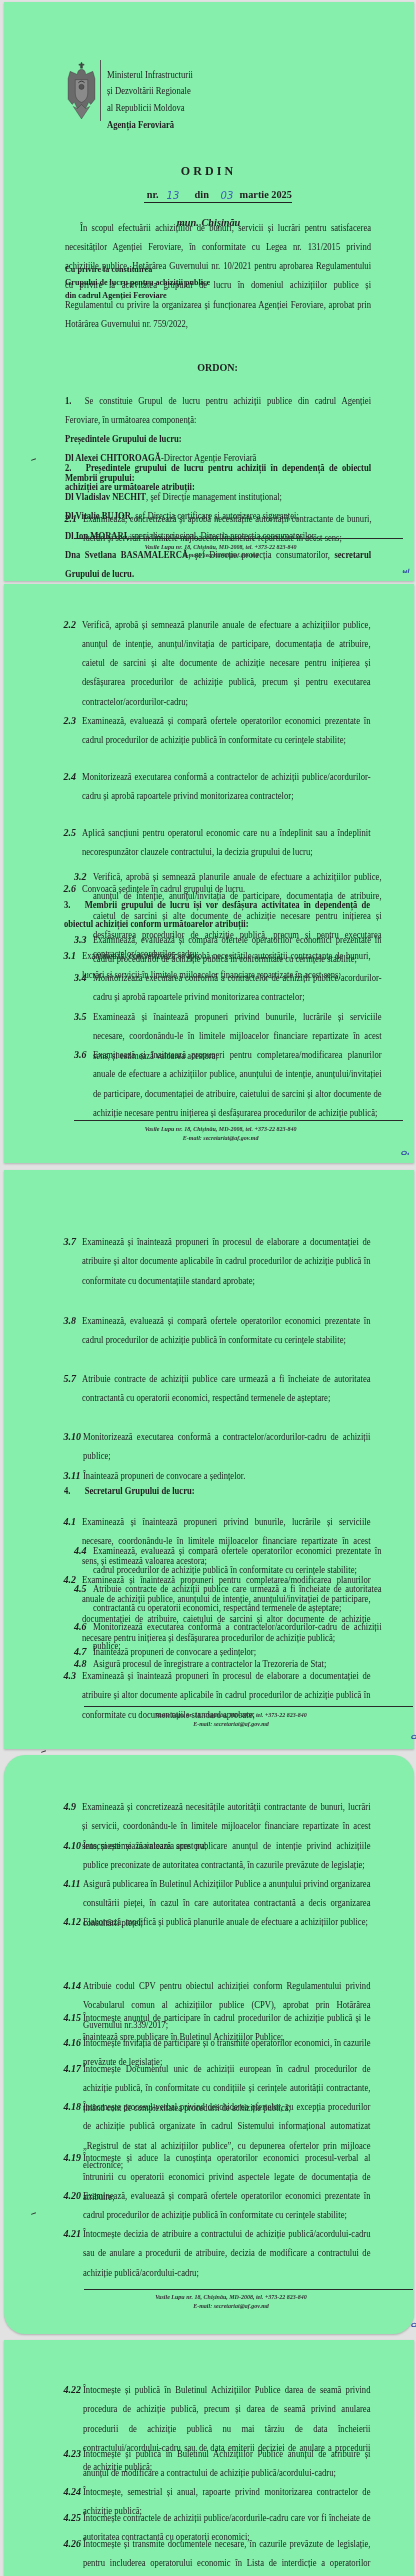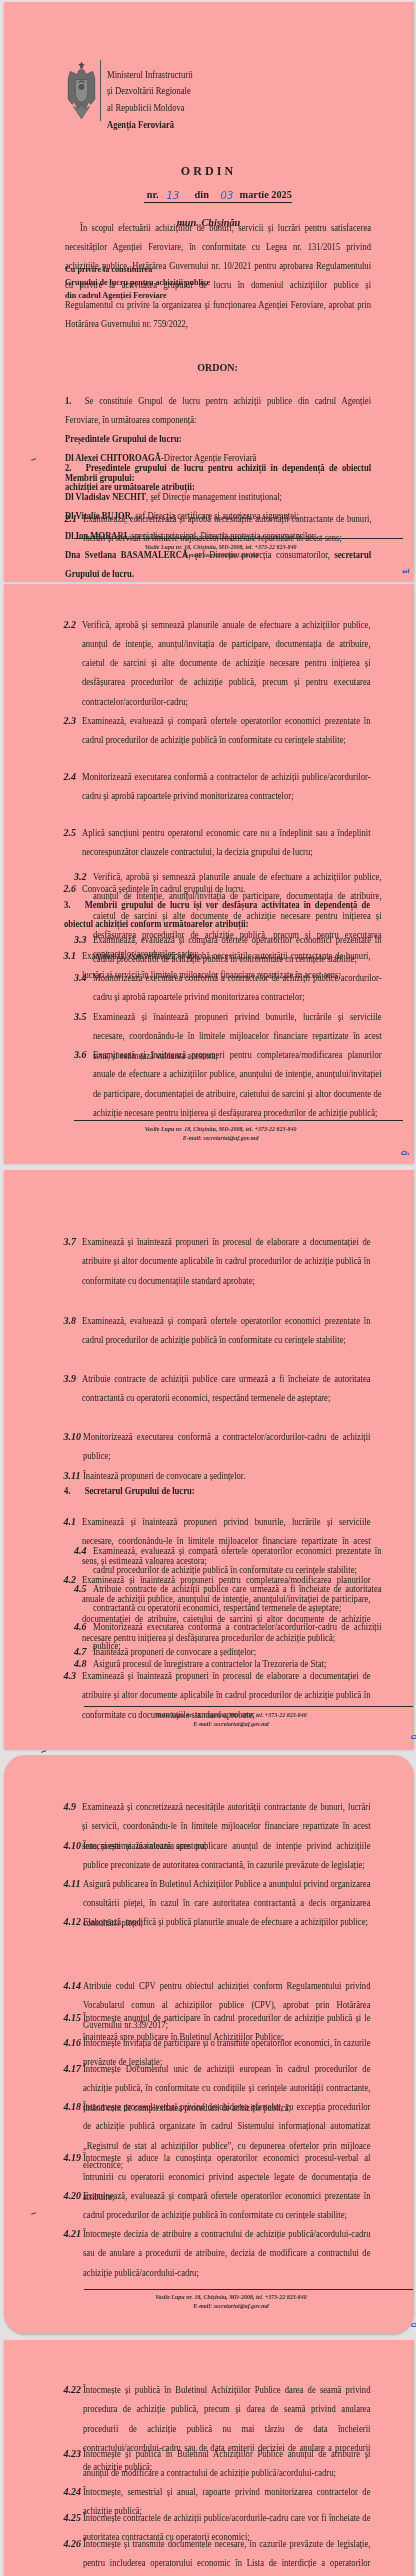--- a/index.html
+++ b/index.html
@@ -1,21 +1,21 @@
 <!DOCTYPE html>
 <html style="font-size:8.2px"><head>
 <meta charset="utf-8">
 <style>
   * { box-sizing: border-box; margin: 0; padding: 0; }
   html, body { width: 417px; background: #e4e4e4; }
   body { font-family: "Liberation Serif", serif; color: #1c1c1c; }
   .viewer { position: relative; width: 417px; height: 3111px; overflow: hidden; background: #e2e2e2; }
   .page {
     position: absolute; left: 3.6px; width: 410px; height: 579px;
-    background: #fca5a5;
+    background: #86efac;
     box-shadow: 0 1px 2.1px rgba(0,0,0,0.22);
     overflow: hidden;
   }
   
   .emblem { position: absolute; left: 62px; top: 58px; width: 31px; height: 62px; }
   .vbar { position: absolute; left: 96px; top: 58px; width: 1.5px; height: 61px; background: #555; }
   .org { position: absolute; left: 103px; top: 65px; font-size: 9.8px; line-height: 16.7px; color: #222; transform: scaleX(0.88); transform-origin: left top; white-space: nowrap; }
   .org .bold { font-weight: bold; }
   .title { position: absolute; left: 0; width: 410px; top: 162px; text-align: center; font-size: 12px; font-weight: bold; letter-spacing: 3.1px; color: #222; }
   .nr-line { position: absolute; left: 140px; top: 187px; width: 148px; height: 14.4px; border-bottom: 0.8px solid #222; font-size: 10.3px; font-weight: bold; color: #222; white-space: nowrap; }
@@ -183,21 +183,21 @@
           <span class="cond">Examinează și înaintează propuneri în procesul de elaborare a documentației de atribuire și altor documente aplicabile în cadrul procedurilor de achiziție publică în conformitate cu documentațiile standard aprobate;</span>
         </div>
     </div>
     <div class="item" style="top:129px;left:60px;">
       <span class="num">3.8</span>
       <div class="body">
           <span class="cond">Examinează, evaluează și compară ofertele operatorilor economici prezentate în cadrul procedurilor de achiziție publică în conformitate cu cerințele stabilite;</span>
         </div>
     </div>
     <div class="item" style="top:187px;left:60px;">
-      <span class="num">3.9</span>
+      <span class="num">5.7</span>
       <div class="body">
           <span class="cond">Atribuie contracte de achiziții publice care urmează a fi încheiate de autoritatea contractantă cu operatorii economici, respectând termenele de așteptare;</span>
         </div>
     </div>
     <div class="item" style="top:245px;left:60px;">
       <span class="num">3.10</span>
       <div class="body" style="margin-left:19.6px;">
           <span class="cond">Monitorizează executarea conformă a contractelor/acordurilor-cadru de achiziții publice;</span>
         </div>
     </div>

